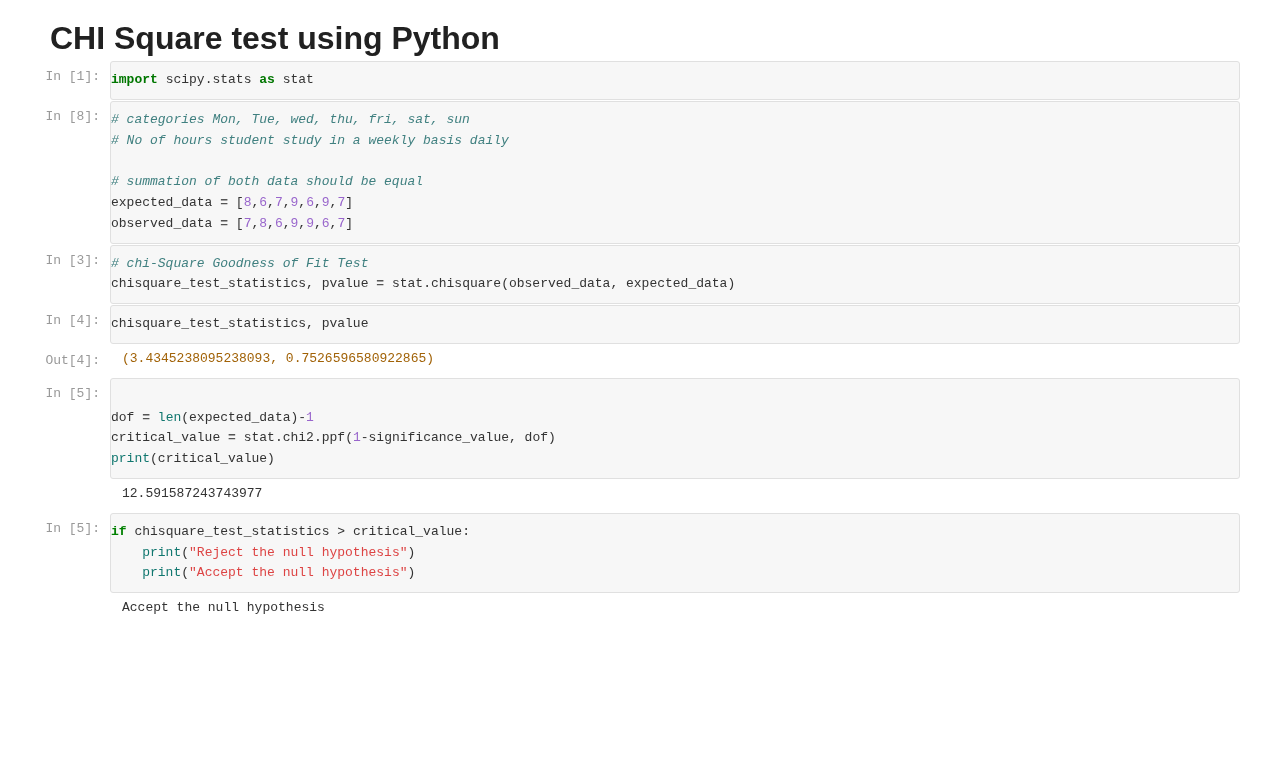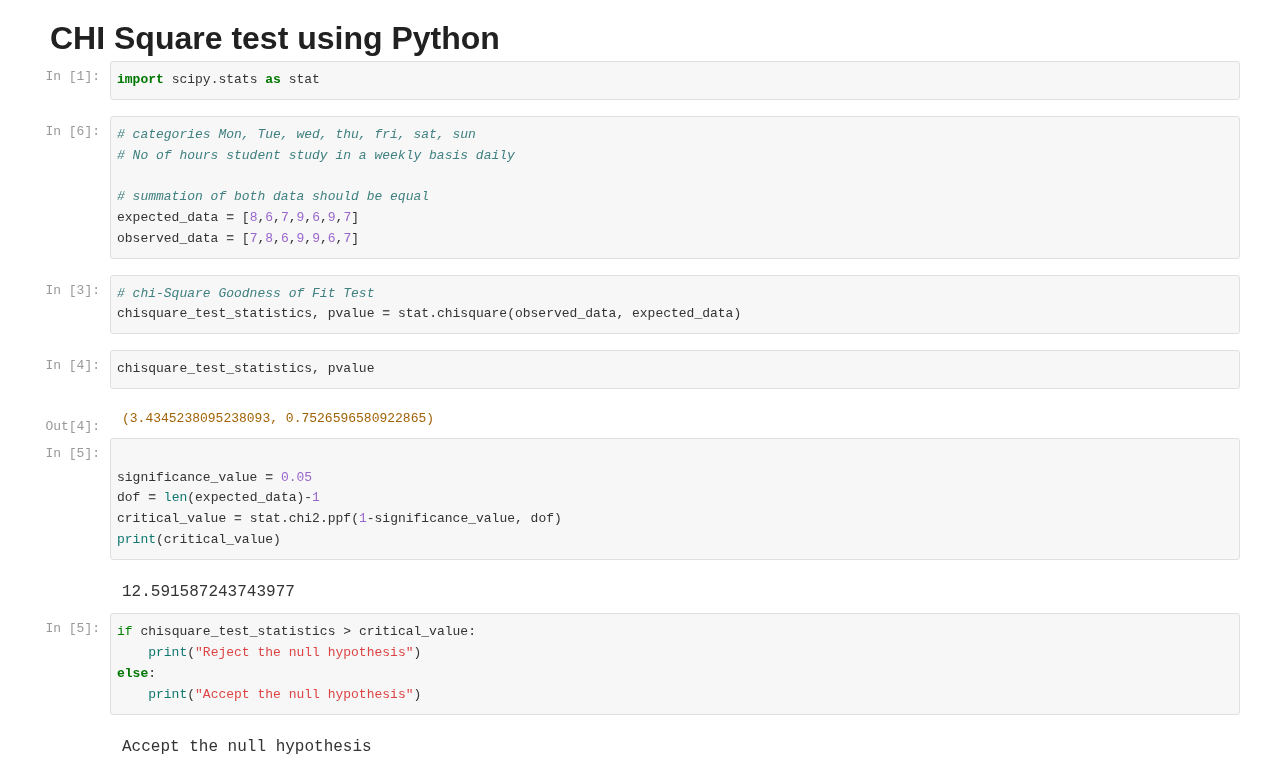--- a/index.html
+++ b/index.html
@@ -16,71 +16,71 @@
       margin-bottom: 4px;
       padding-left: 10px;
     }
     .notebook {
       width: 100%;
     }
     .cell {
       display: flex;
       flex-direction: row;
       align-items: flex-start;
-      margin-bottom: 16px;
+      margin-bottom: 1px;
     }
     .cell-label {
       font-size: 13px;
       color: #999;
       font-family: 'Courier New', Courier, monospace;
       min-width: 70px;
       text-align: right;
       padding-right: 10px;
       padding-top: 8px;
       white-space: nowrap;
     }
     .cell-label.out {
       color: #999;
     }
     .cell-content {
       flex: 1;
       background: #f7f7f7;
       border: 1px solid #e0e0e0;
       border-radius: 3px;
-      padding: 8px 6px;
+      padding: 8px 0;
       font-family: 'Courier New', Courier, monospace;
       font-size: 13px;
       line-height: 1.6;
     }
     .cell-content.output {
       background: #ffffff;
       border: none;
       color: #a16207;
       padding: 4px 12px;
     }
     .cell-content.output-plain {
       background: #ffffff;
       border: none;
       color: #333;
       padding: 4px 12px;
       font-family: 'Courier New', Courier, monospace;
-      font-size: 16px;
+      font-size: 13px;
     }
     .output-row {
       display: flex;
       flex-direction: row;
-      align-items: flex-end;
+      align-items: flex-start;
       margin-bottom: 4px;
     }
     .spacer {
       min-width: 70px;
     }
     
     .kw { color: #007700; font-weight: bold; } 
-    .kw2 { color: #008000; } 
+    .kw2 { color: #008000; font-weight: bold; } 
     .comment { color: #408080; font-style: italic; }
     .var { color: #333; }
     .op { color: #555; font-weight: bold; } 
     .num { color: #9966cc; }
     .string { color: #dd4444; }
     .builtin { color: #0f766e; }
     .plain { color: #333; }
   </style>
 </head>
 <body>
@@ -89,21 +89,21 @@
 
 <div class="notebook">
 
 <div class="cell">
       <div class="cell-label">In [1]:</div>
       <div class="cell-content">
         <div><span class="kw">import</span> <span class="var">scipy.stats</span> <span class="kw">as</span> <span class="var">stat</span></div>
       </div>
     </div>
     <div class="cell">
-      <div class="cell-label">In [6]:</div>
+      <div class="cell-label">In [8]:</div>
       <div class="cell-content">
         <div><span class="comment"># categories Mon, Tue, wed, thu, fri, sat, sun</span></div>
         <div><span class="comment"># No of hours student study in a weekly basis daily</span></div>
         <div>&nbsp;</div>
         <div><span class="comment"># summation of both data should be equal</span></div>
         <div><span class="var">expected_data</span> <span class="op">=</span> <span class="plain">[</span><span class="num">8</span><span class="plain">,</span><span class="num">6</span><span class="plain">,</span><span class="num">7</span><span class="plain">,</span><span class="num">9</span><span class="plain">,</span><span class="num">6</span><span class="plain">,</span><span class="num">9</span><span class="plain">,</span><span class="num">7</span><span class="plain">]</span></div>
         <div><span class="var">observed_data</span> <span class="op">=</span> <span class="plain">[</span><span class="num">7</span><span class="plain">,</span><span class="num">8</span><span class="plain">,</span><span class="num">6</span><span class="plain">,</span><span class="num">9</span><span class="plain">,</span><span class="num">9</span><span class="plain">,</span><span class="num">6</span><span class="plain">,</span><span class="num">7</span><span class="plain">]</span></div>
       </div>
     </div>
     <div class="cell">
@@ -120,36 +120,34 @@
       </div>
     </div>
     <div class="output-row">
       <div class="cell-label out">Out[4]:</div>
       <div class="cell-content output" style="font-family: &quot;Courier New&quot;, Courier, monospace; font-size: 13px;">(3.4345238095238093, 0.7526596580922865)</div>
     </div>
     <div class="cell">
       <div class="cell-label">In [5]:</div>
       <div class="cell-content">
         <div>&nbsp;</div>
-        <div><span class="var">significance_value</span> <span class="op">=</span> <span class="num">0.05</span></div>
         <div><span class="var">dof</span> <span class="op">=</span> <span class="builtin">len</span><span class="plain">(</span><span class="var">expected_data</span><span class="plain">)-</span><span class="num">1</span></div>
         <div><span class="var">critical_value</span> <span class="op">=</span> <span class="var">stat</span><span class="plain">.</span><span class="var">chi2</span><span class="plain">.</span><span class="var">ppf</span><span class="plain">(</span><span class="num">1</span><span class="plain">-</span><span class="var">significance_value</span><span class="plain">, </span><span class="var">dof</span><span class="plain">)</span></div>
         <div><span class="builtin">print</span><span class="plain">(</span><span class="var">critical_value</span><span class="plain">)</span></div>
       </div>
     </div>
     <div class="output-row">
       <div class="spacer"></div>
       <div class="cell-content output-plain">12.591587243743977</div>
     </div>
     <div class="cell">
       <div class="cell-label">In [5]:</div>
       <div class="cell-content">
         <div><span class="kw2">if</span> <span class="var">chisquare_test_statistics</span> <span class="plain">&gt;</span> <span class="var">critical_value</span><span class="plain">:</span></div>
         <div>&nbsp;&nbsp;&nbsp;&nbsp;<span class="builtin">print</span><span class="plain">(</span><span class="string">"Reject the null hypothesis"</span><span class="plain">)</span></div>
-        <div><span class="kw">else</span><span class="plain">:</span></div>
         <div>&nbsp;&nbsp;&nbsp;&nbsp;<span class="builtin">print</span><span class="plain">(</span><span class="string">"Accept the null hypothesis"</span><span class="plain">)</span></div>
       </div>
     </div>
     <div class="output-row">
       <div class="spacer"></div>
       <div class="cell-content output-plain">Accept the null hypothesis</div>
     </div>
   </div>
 
 </body></html>

